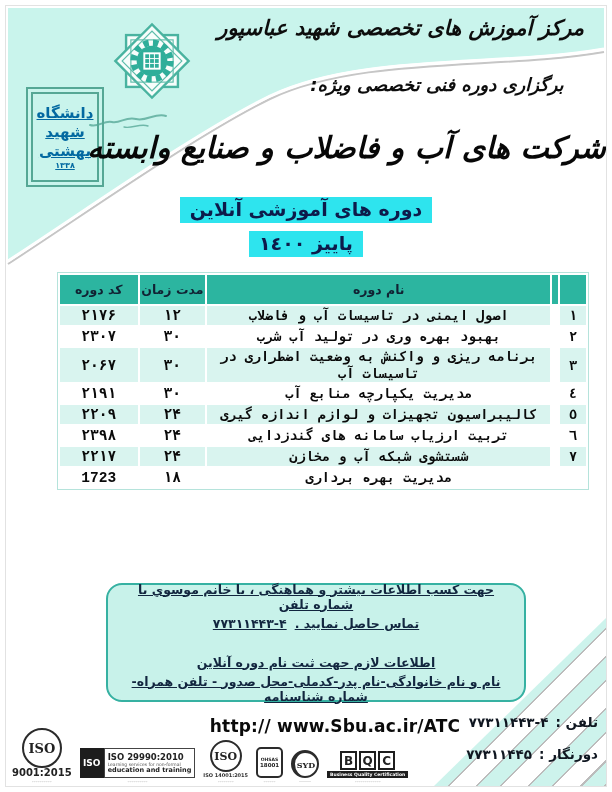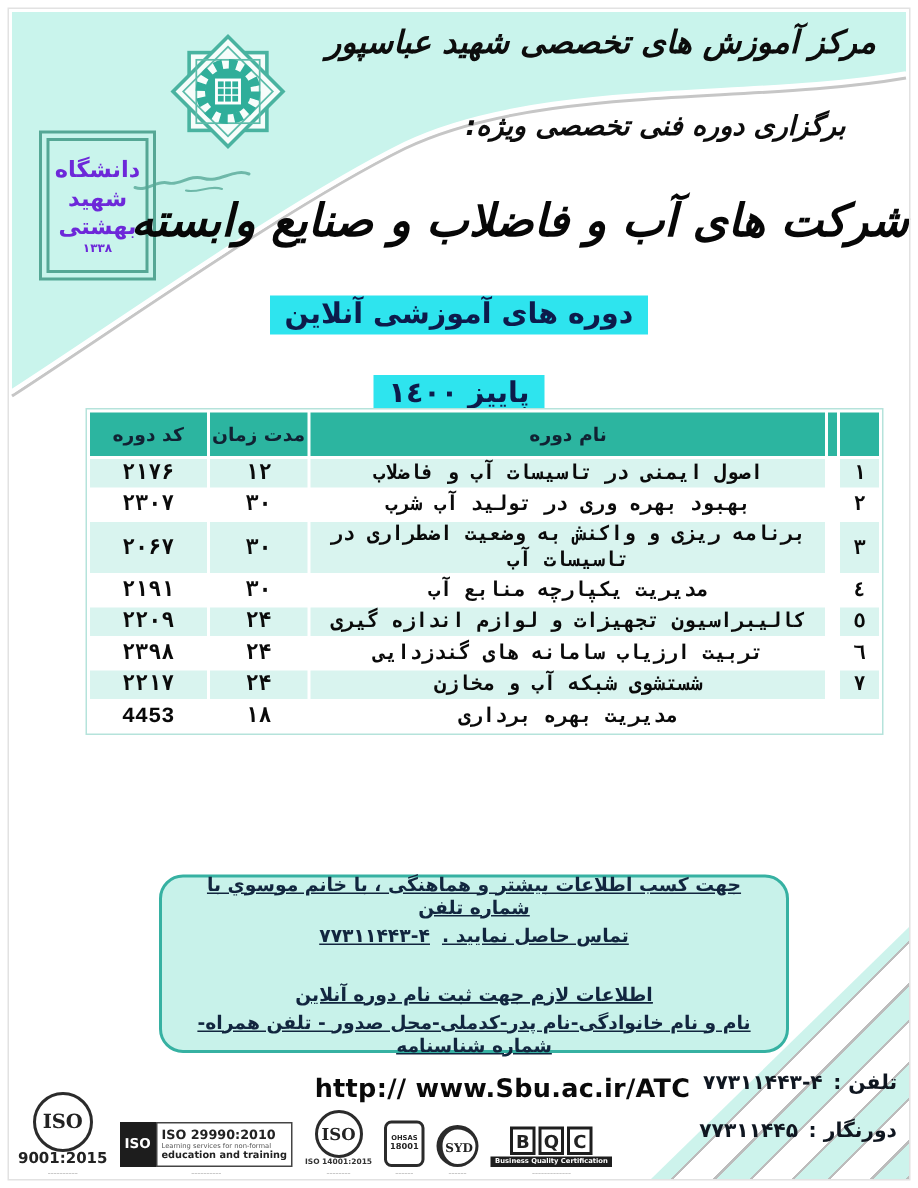--- a/index.html
+++ b/index.html
@@ -16,34 +16,34 @@
   .header-svg { position:absolute; top:0; left:0; z-index:0; }
 
   
   .emblem { position:absolute; left:104px; top:13px; width:96px; height:96px; z-index:2; }
   .signature-svg { position:absolute; left:86px; top:110px; z-index:2; opacity:.85; }
 
   
   .stamp { position:absolute; left:26px; top:87px; width:78px; height:100px; z-index:2;
            border:2px solid #55a795; padding:3px; }
   .stamp-inner { width:100%; height:100%; border:2px solid #55a795; display:flex; flex-direction:column;
-                 align-items:center; justify-content:center; color:#6d28d9; font-weight:800; }
+                 align-items:center; justify-content:center; color:#0369a1; font-weight:800;text-decoration:underline; }
   .stamp-inner .w { font-size:15px; line-height:19px; }
   .stamp-inner .y { font-size:8px; line-height:10px; letter-spacing:1px; }
 
   
   .center-title { position:absolute; top:16px; right:28px; width:330px; text-align:center;
                   font-size:21px; font-weight:800; font-style:italic; color:#0d0d0d; z-index:2; direction:rtl; white-space:nowrap;}
   .subtitle { position:absolute; top:74px; right:40px; width:270px; text-align:center;
               font-size:18px; font-weight:800; font-style:italic; color:#0d0d0d; z-index:2; direction:rtl; white-space:nowrap;}
   .main-title { position:absolute; top:130px; left:130px; right:6px; text-align:center;
                 font-size:30px; font-weight:800; font-style:italic; color:#070707; z-index:2; direction:rtl; white-space:nowrap;}
 
   .hl-line { position:absolute; left:0; right:0; text-align:center; z-index:2; direction:rtl; }
-  .hl1 { top:197px; } .hl2 { top:231px;margin-top:19px; }
+  .hl1 { top:197px; } .hl2 { top:231px; }
   .hl-line span { display:inline-block; background:#2ee4ee; color:#0d1b4b; font-weight:800;
                   font-size:19px; padding:1px 10px 3px 10px; }
 
   
   .table-wrap { position:absolute; left:57px; top:272px; width:532px; z-index:2;
                 border:1px solid #b5e3db; background:#ffffff; }
   table.courses { width:100%; border-collapse:separate; border-spacing:2px; direction:rtl; }
   table.courses td, table.courses th { text-align:center; vertical-align:middle; }
   th.hd { background:#2cb5a0; height:29px; font-size:12.5px; font-weight:600; color:#123; }
   td.cell { height:19px; font-size:13.5px; font-weight:800; color:#0a0a0a;font-family:Liberation Mono, monospace; }
@@ -235,21 +235,21 @@
       <td class="spacer"></td>
       <td class="cell name">شستشوی شبکه آب و مخازن</td>
       <td class="cell dur">۲۴</td>
       <td class="cell code">۲۲۱۷</td>
     </tr>
     <tr class="even">
       <td class="cell num"></td>
       <td class="spacer"></td>
       <td class="cell name">مدیریت بهره برداری</td>
       <td class="cell dur">۱۸</td>
-      <td class="cell code">4453</td>
+      <td class="cell code">1723</td>
     </tr>
   </tbody>
     </table>
 </div>
 
 <div class="contact">
   <div class="ln1">جهت کسب اطلاعات بیشتر و هماهنگی ، با خانم موسوي  با شماره تلفن</div>
   <div class="ln2">
     <span class="num-ltr">۷۷۳۱۱۴۴۳-۴</span>
     <span dir="rtl">تماس حاصل نمایید .</span>

